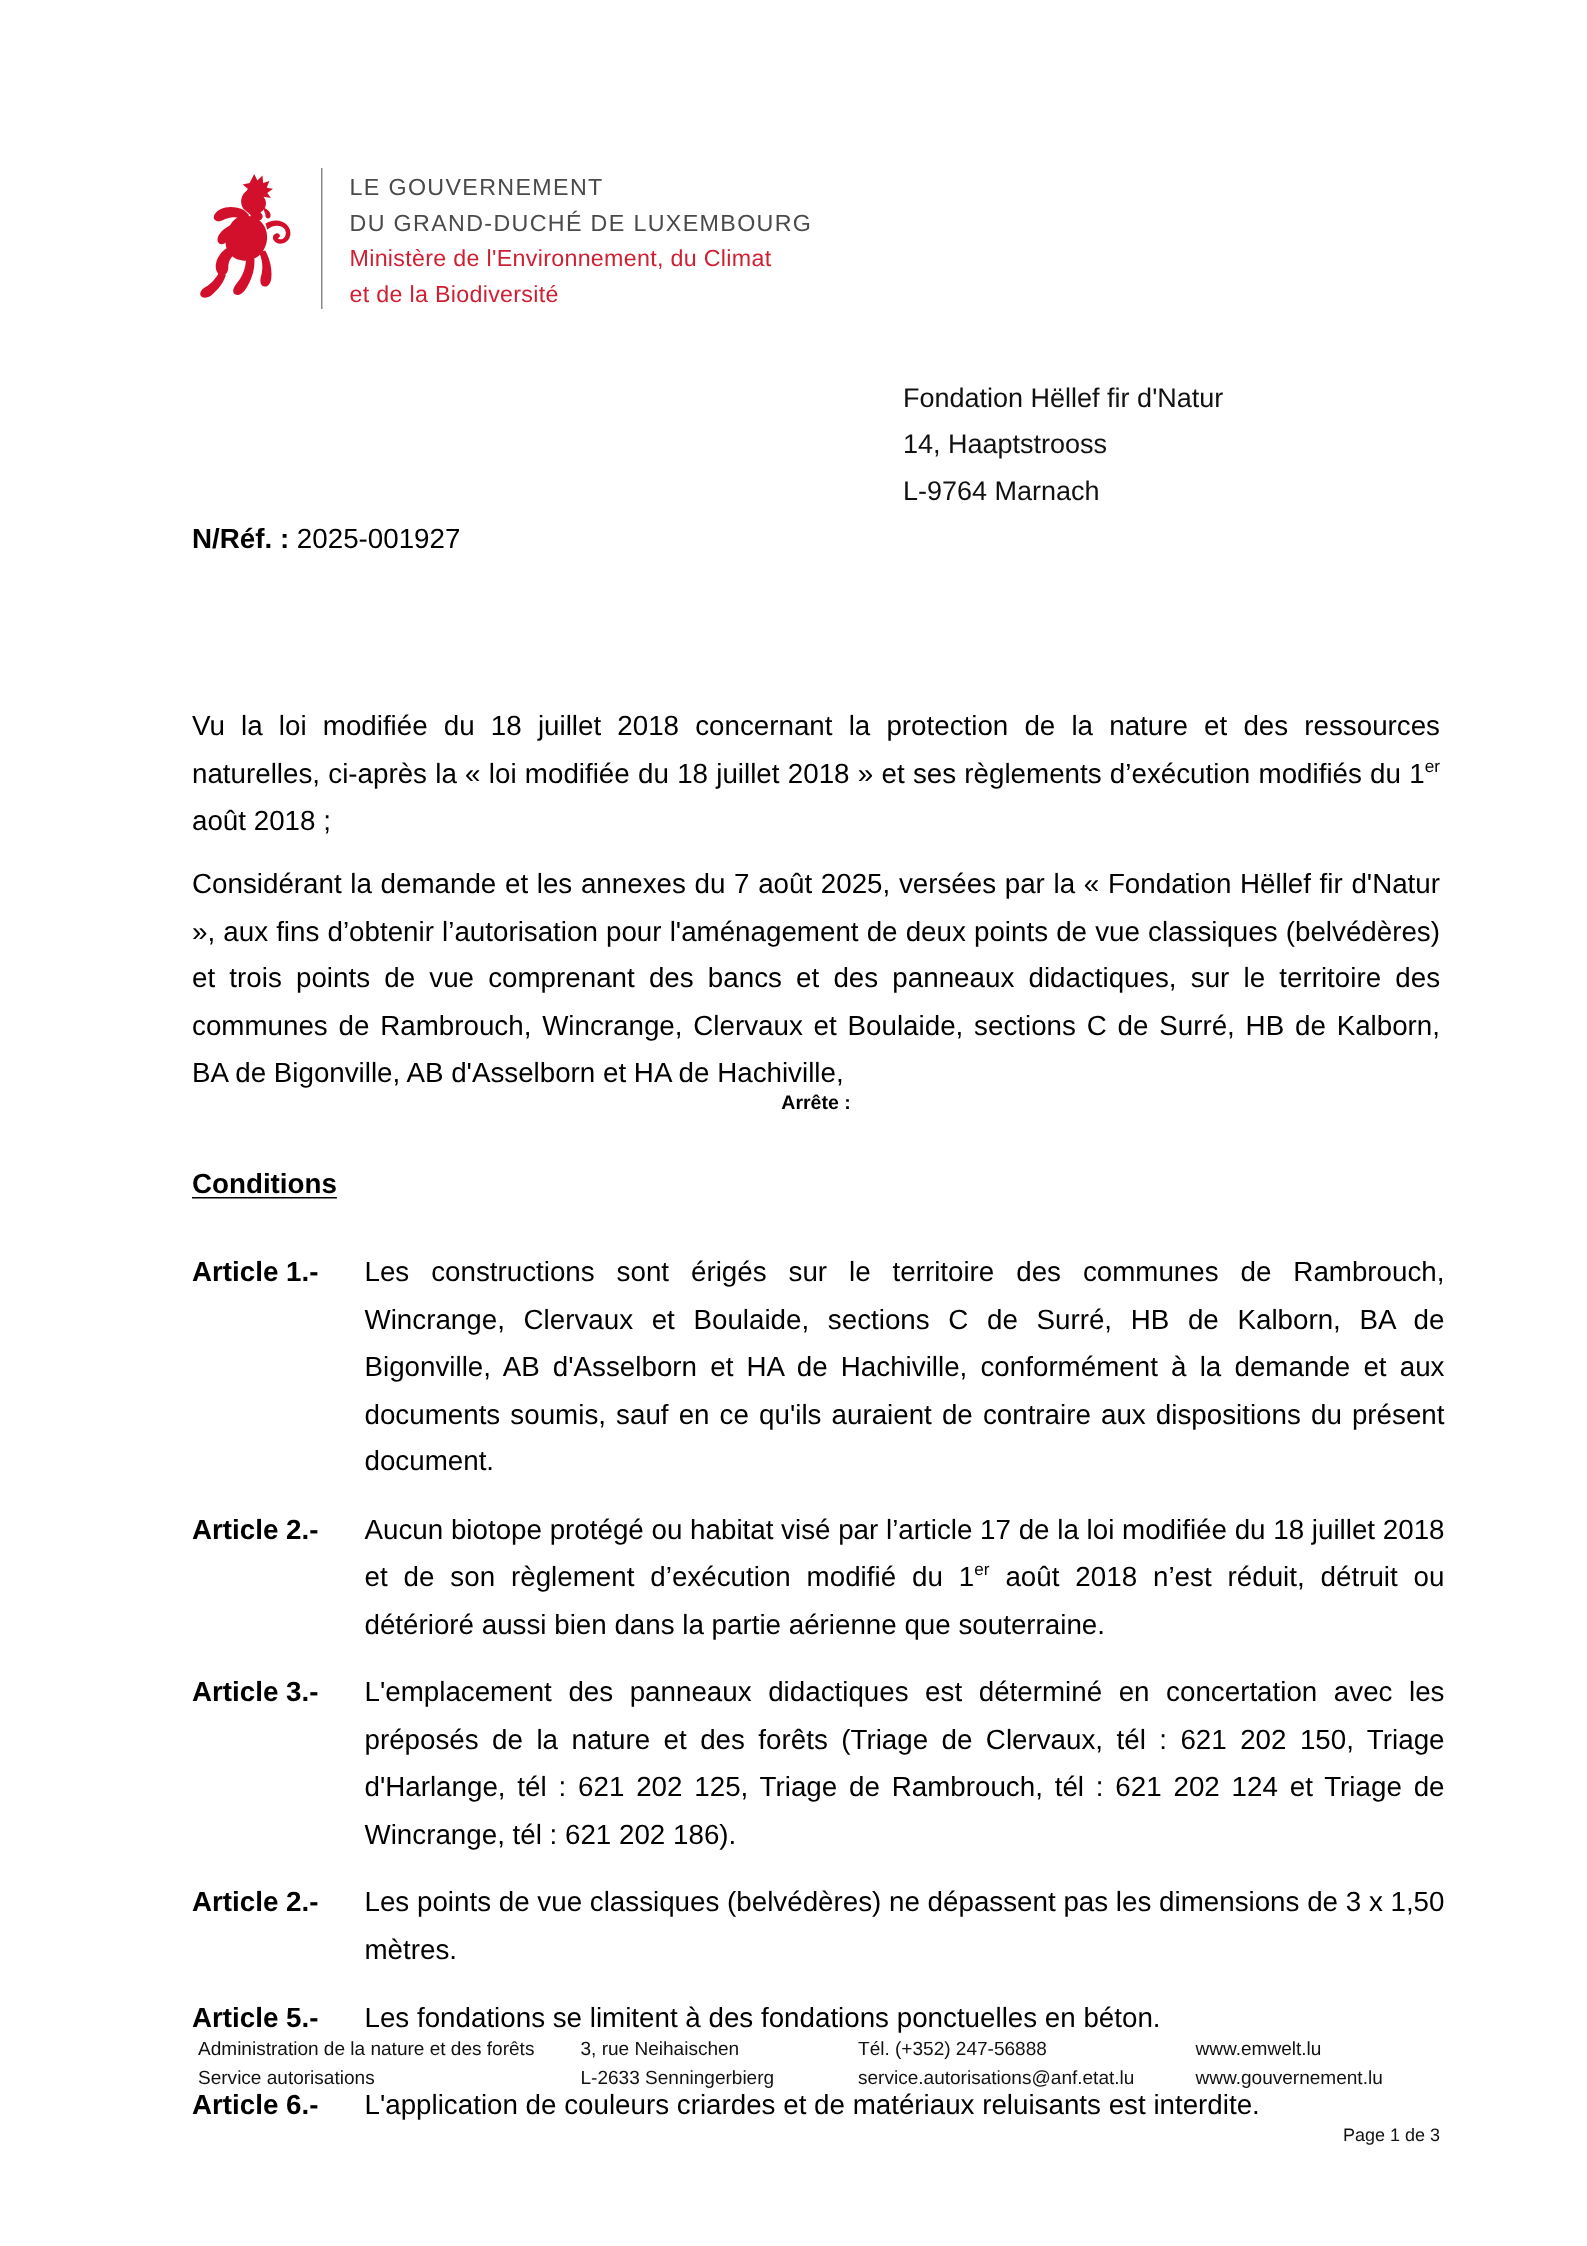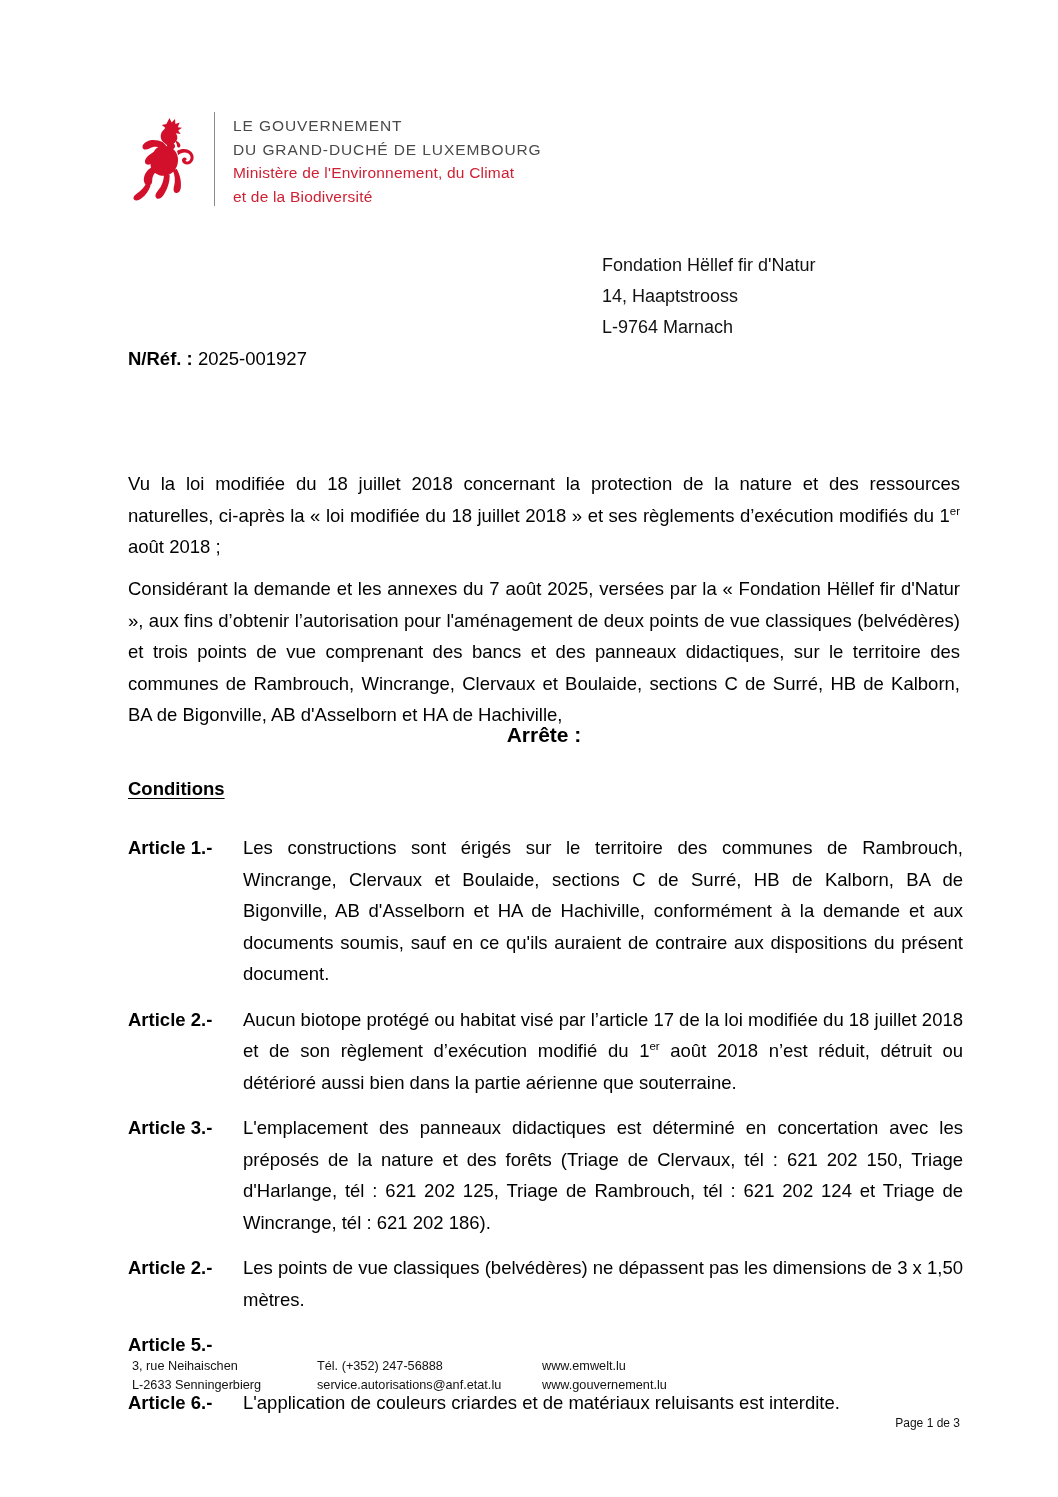--- a/index.html
+++ b/index.html
@@ -20,21 +20,21 @@
     overflow: hidden;
     box-sizing: border-box;
   }
 
   
   .letterhead {
     position: absolute;
     left: 128px;
     top: 110px;
     display: flex;
-    align-items: flex-end;
+    align-items: flex-start;
   }
   .lion-wrap {
     width: 72px;
     height: 96px;
     flex: 0 0 auto;
     display: block;
   }
   .lion-wrap svg { display: block; }
   .lh-divider {
     width: 1px;
@@ -106,21 +106,21 @@
   #para-vu  { top: 468px; }
   #para-cons { top: 573px; }
 
   .arrete {
     position: absolute;
     left: 128px;
     top: 721px;
     width: 832px;
     text-align: center;
     font-weight: bold;
-    font-size: 21px;
+    font-size: 13px;
     line-height: 28px;
   }
 
   .conditions-heading {
     position: absolute;
     left: 128px;
     top: 775px;
     font-weight: bold;
     font-size: 18.5px;
     line-height: 28px;
@@ -268,30 +268,35 @@
       <div class="article-text">L'emplacement des panneaux didactiques est déterminé en concertation avec les préposés de la nature et des forêts (Triage de Clervaux, tél : 621 202 150, Triage d'Harlange, tél : 621 202 125, Triage de Rambrouch, tél : 621 202 124 et Triage de Wincrange, tél : 621 202 186).</div>
     </div>
 
     <div class="article">
       <div class="article-label">Article 2.-</div>
       <div class="article-text">Les points de vue classiques (belvédères) ne dépassent pas les dimensions de 3 x 1,50 mètres.</div>
     </div>
 
     <div class="article">
       <div class="article-label">Article 5.-</div>
+      <div class="article-text">Les fondations se limitent à des fondations ponctuelles en béton.</div>
     </div>
 
     <div class="article" style="margin-top:26px;">
       <div class="article-label">Article 6.-</div>
       <div class="article-text">L'application de couleurs criardes et de matériaux reluisants est interdite.</div>
     </div>
 
   </div>
 
   <div class="footer">
+    <div class="footer-col fc1">
+      <div class="footer-line">Administration de la nature et des forêts</div>
+      <div class="footer-line">Service autorisations</div>
+    </div>
     <div class="footer-col fc2">
       <div class="footer-line">3, rue Neihaischen</div>
       <div class="footer-line">L-2633 Senningerbierg</div>
     </div>
     <div class="footer-col fc3">
       <div class="footer-line">Tél. (+352) 247-56888</div>
       <div class="footer-line">service.autorisations@anf.etat.lu</div>
     </div>
     <div class="footer-col fc4">
       <div class="footer-line">www.emwelt.lu</div>

